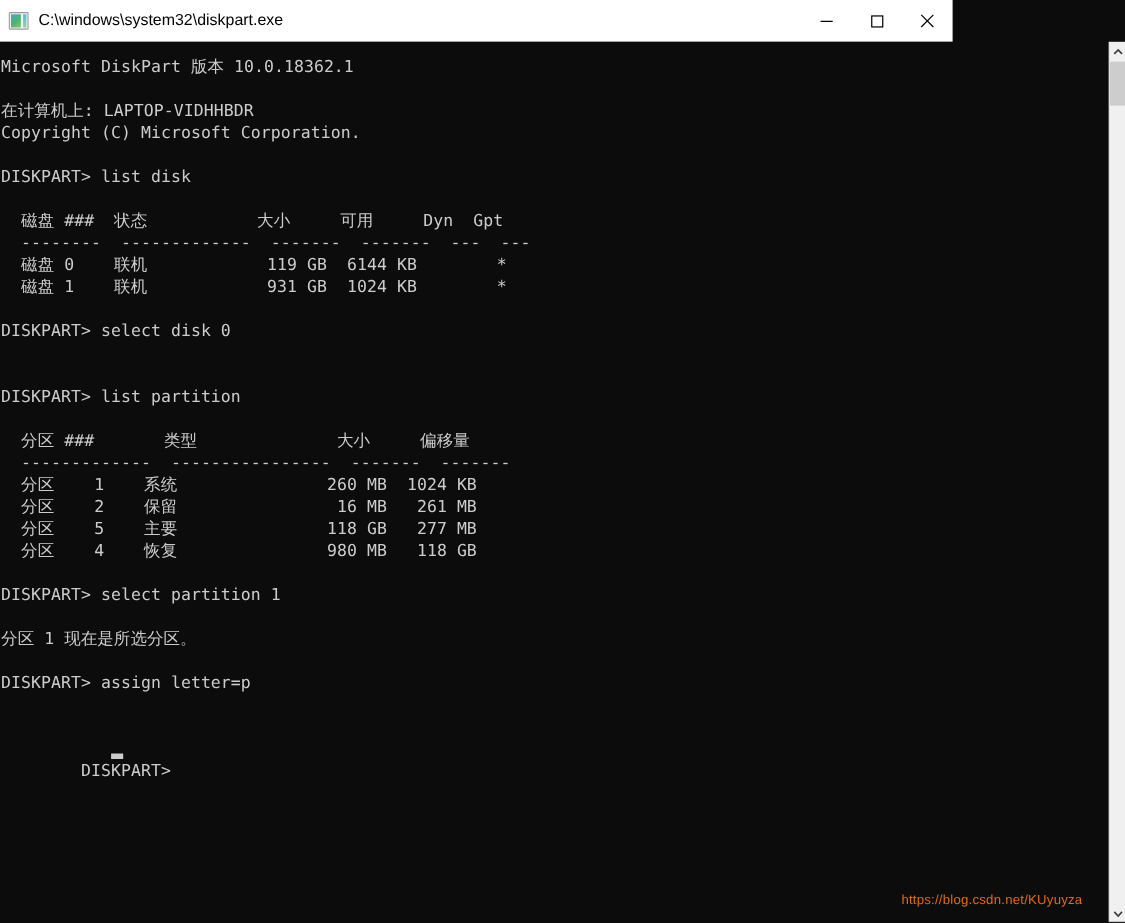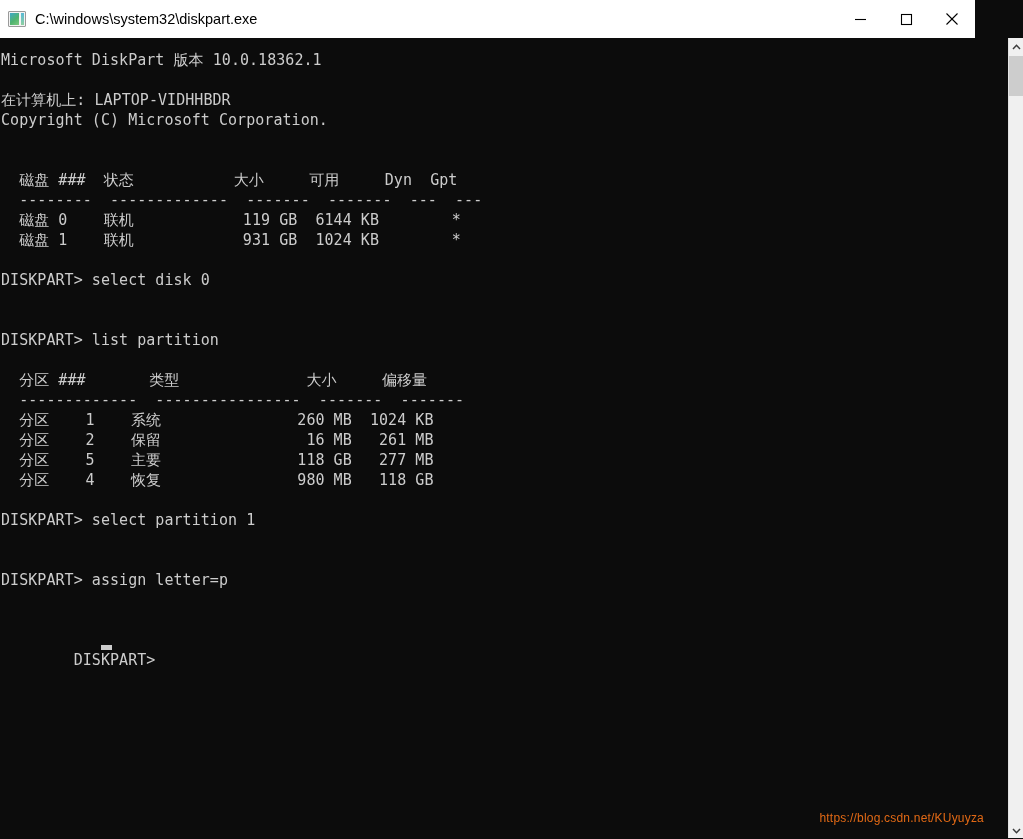--- a/index.html
+++ b/index.html
@@ -20,21 +20,21 @@
     width: 1023px;
     height: 839px;
     background: #0c0c0c;
     box-sizing: border-box;
   }
 
   
   .titlebar {
     position: absolute;
     left: 0; top: 0;
-    width: 975px;
+    width: 866px;
     height: 38px;
     background: #ffffff;
     display: flex;
     align-items: center;
     box-sizing: border-box;
   }
   .title-left {
     display: flex;
     align-items: center;
     flex: 1 1 auto;
@@ -223,40 +223,42 @@
     </div>
   </div>
 
   <div class="console">
     <div class="console-inner">
       <div class="line">Microsoft DiskPart 版本 10.0.18362.1</div>
       <div class="line blank"></div>
       <div class="line">在计算机上: LAPTOP-VIDHHBDR</div>
       <div class="line">Copyright (C) Microsoft Corporation.</div>
       <div class="line blank"></div>
+      <div class="line">DISKPART&gt; list disk</div>
       <div class="line blank"></div>
       <div class="line">  磁盘 ###  状态           大小     可用     Dyn  Gpt</div>
       <div class="line">  --------  -------------  -------  -------  ---  ---</div>
       <div class="line">  磁盘 0    联机            119 GB  6144 KB        *</div>
       <div class="line">  磁盘 1    联机            931 GB  1024 KB        *</div>
       <div class="line blank"></div>
       <div class="line">DISKPART&gt; select disk 0</div>
       <div class="line blank"></div>
       <div class="line blank"></div>
       <div class="line">DISKPART&gt; list partition</div>
       <div class="line blank"></div>
       <div class="line">  分区 ###       类型              大小     偏移量</div>
       <div class="line">  -------------  ----------------  -------  -------</div>
       <div class="line">  分区    1    系统               260 MB  1024 KB</div>
       <div class="line">  分区    2    保留                16 MB   261 MB</div>
       <div class="line">  分区    5    主要               118 GB   277 MB</div>
       <div class="line">  分区    4    恢复               980 MB   118 GB</div>
       <div class="line blank"></div>
       <div class="line">DISKPART&gt; select partition 1</div>
       <div class="line blank"></div>
+      <div class="line">分区 1 现在是所选分区。</div>
       <div class="line blank"></div>
       <div class="line">DISKPART&gt; assign letter=p</div>
       <div class="line blank"></div>
       <div class="line blank"></div>
       <div class="line cursor-line">
         <span>DISKPART&gt; </span>
         <span class="cursor"></span>
       </div>
     </div>
 

